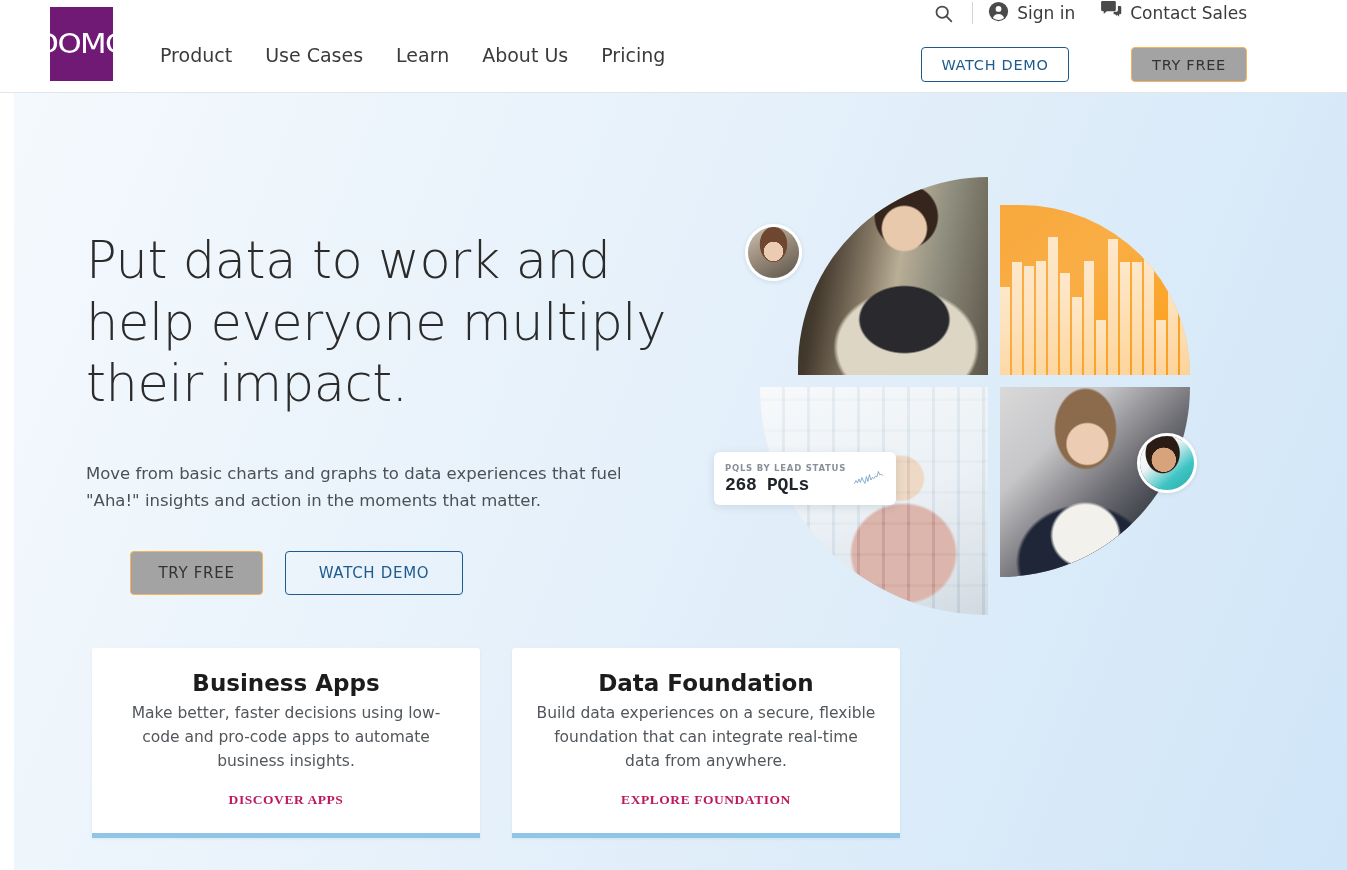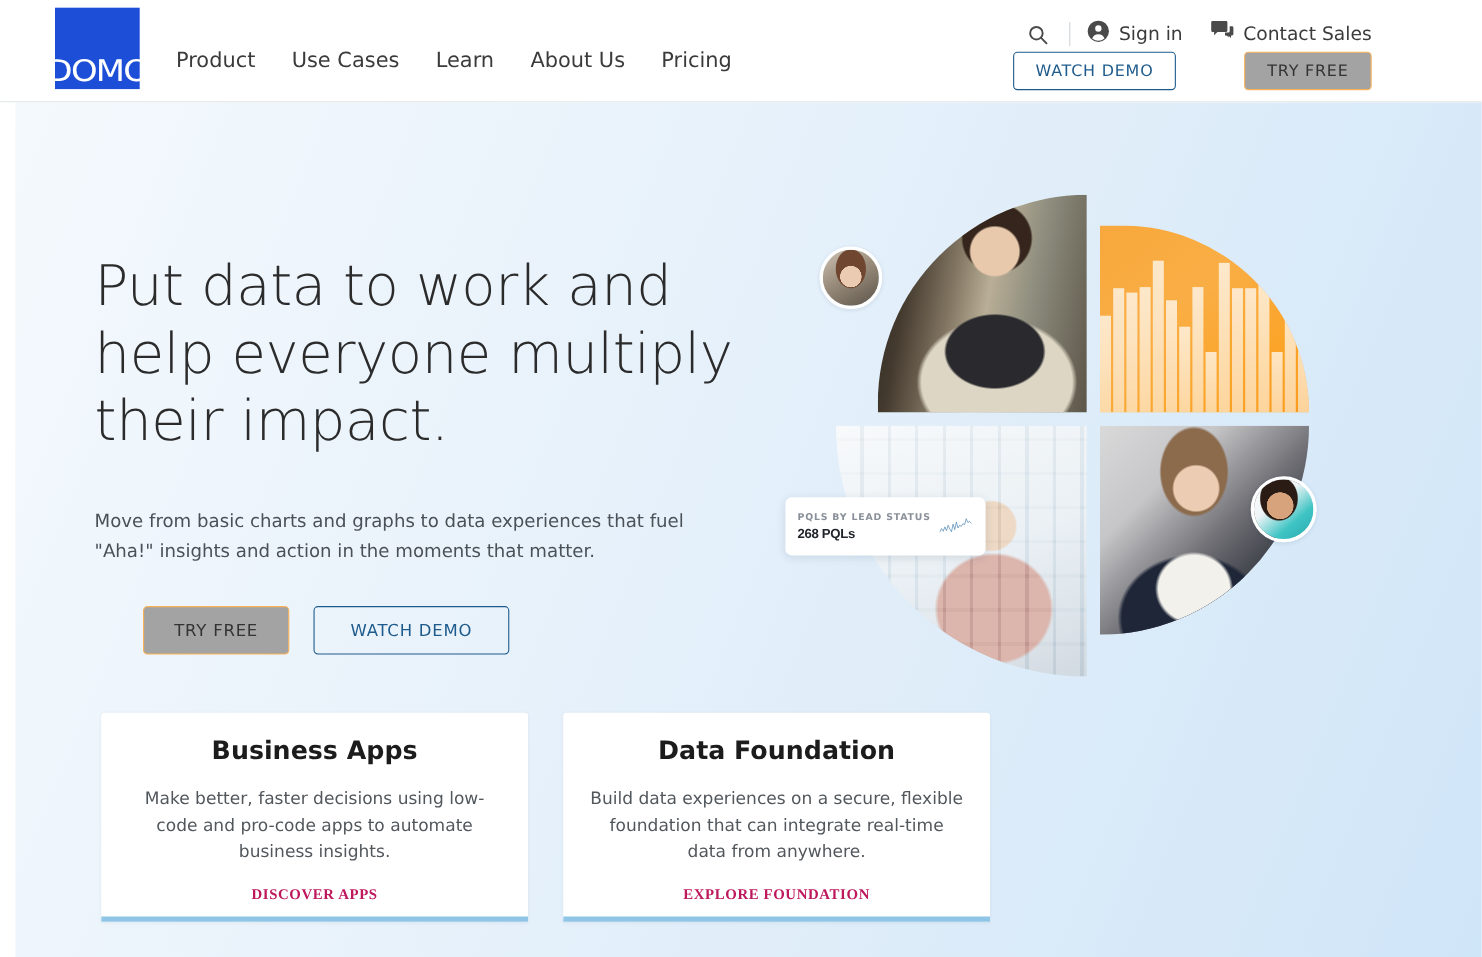--- a/index.html
+++ b/index.html
@@ -17,41 +17,41 @@
   .header {
     position: absolute; top: 0; left: 0;
     width: 1347px; height: 93px;
     background: #ffffff;
     border-bottom: 1px solid #e3e6e8;
     z-index: 40;
   }
 
   .logo {
     position: absolute; left: 50px; top: 7px;
-    width: 77px; height: 74px;
-    background: #1d4ed8;
-    display: flex; align-items: flex-end; justify-content: center;
+    width: 63px; height: 74px;
+    background: #701a75;
+    display: flex; align-items: center; justify-content: center;
   }
   .logo-text {
     font-family: "DejaVu Sans", sans-serif;
     font-size: 27px; font-weight: 400; letter-spacing: -1.4px;
     color: #ffffff; white-space: nowrap;
     transform: scaleX(1.14);
     margin-top: -1px;
   }
 
   .nav { position: absolute; left: 160px; top: 46px; display: flex; gap: 33px; }
   .nav-item {
     font-size: 19px; color: #3b3b3b; cursor: pointer;
     line-height: 1; white-space: nowrap;
     font-family: "DejaVu Sans", sans-serif;
   }
 
   .util-row {
-    position: absolute; right: 100px; top: 18px;
+    position: absolute; right: 100px; top: 0;
     display: flex; align-items: center; gap: 0px; height: 26px;
   }
   .icon-btn { display: flex; align-items: center; cursor: pointer; color: #4a4a4a; }
   .util-divider { width: 1px; height: 22px; background: #cfd4d8; margin: 0 15px 0 18px; }
   .util-link {
     display: flex; align-items: center; gap: 8px;
     font-size: 17px; color: #3b3b3b; cursor: pointer; white-space: nowrap;
     font-family: "DejaVu Sans", sans-serif;
   }
   .util-link + .util-link { margin-left: 25px; }
@@ -183,22 +183,22 @@
     display: flex; align-items: center;
     padding: 0 11px; gap: 8px;
   }
   .pql-texts { display: flex; flex-direction: column; gap: 2px; }
   .pql-label {
     font-family: "DejaVu Sans", sans-serif;
     font-size: 8.5px; font-weight: 700; letter-spacing: 0.75px;
     color: #8a9099; text-transform: uppercase; white-space: nowrap;
   }
   .pql-value {
-    font-family: Liberation Sans, sans-serif;
-    font-size: 12px; font-weight: 700; color: #21252b; white-space: nowrap;
+    font-family: Liberation Mono, monospace;
+    font-size: 18px; font-weight: 700; color: #21252b; white-space: nowrap;
     letter-spacing: -0.3px;
   }
 
   
   .cards {
     position: absolute; left: 78px; top: 555px;
     width: 1192px; display: flex; gap: 32px;
   }
   .card {
     width: 388px; height: 190px;
@@ -208,21 +208,21 @@
     box-shadow: 0 1px 3px rgba(40,70,100,0.07);
     padding: 22px 24px 0;
     display: flex; flex-direction: column; align-items: center;
   }
   .card-title {
     font-family: "DejaVu Sans", sans-serif;
     font-size: 23px; font-weight: 700; color: #1c1c1c;
     text-align: center; line-height: 1.2; white-space: nowrap;
   }
   .card-desc {
-    margin-top: 16px;
+    margin-top: 3px;
     font-family: "DejaVu Sans", sans-serif;
     font-size: 15.5px; line-height: 1.55; color: #52575c;
     text-align: center;
   }
   .card-link {
     margin-top: 19px;
     font-family: Liberation Serif, serif;
     font-size: 13.5px; font-weight: 700; letter-spacing: 0.55px;
     color: #be185d; text-transform: uppercase; cursor: pointer;
     text-align: left; white-space: nowrap;

